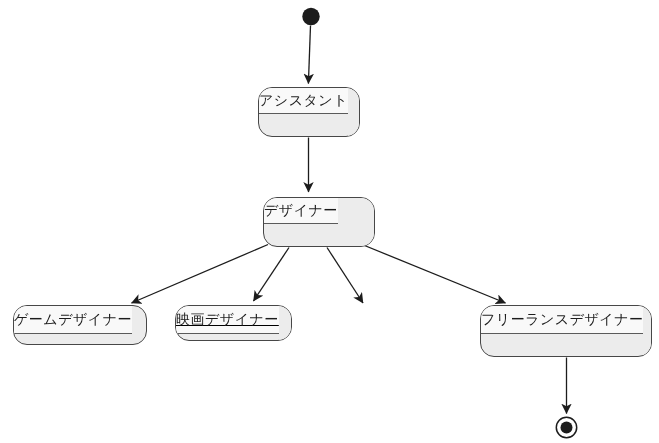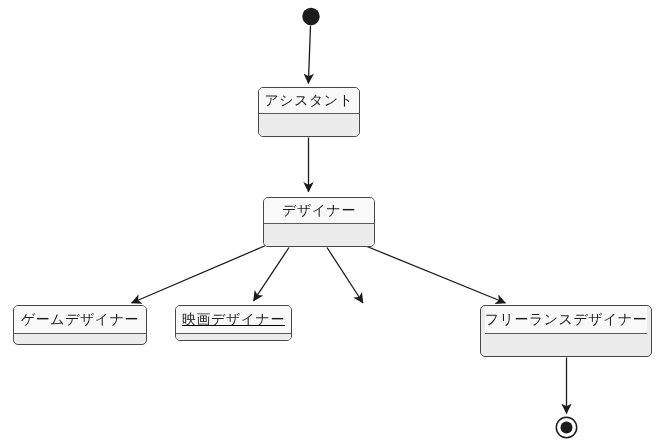--- a/index.html
+++ b/index.html
@@ -19,25 +19,25 @@
     position: absolute;
     left: 0;
     top: 0;
     width: 659px;
     height: 443px;
   }
   .state-node {
     position: absolute;
     box-sizing: border-box;
     border: 1px solid #474747;
-    border-radius: 5px;
+    border-radius: 14px;
     background: #ececec;
     overflow: hidden;
     display: flex;
-    flex-direction: column;
+    flex-direction: row;
   }
   .state-title {
     box-sizing: border-box;
     flex: 0 0 auto;
     display: flex;
     align-items: center;
     justify-content: center;
     border-bottom: 1px solid #5a5a5a;
     background: #f9f9f9;
     font-size: 14px;
@@ -94,18 +94,18 @@
     <div class="state-title t28">ゲームデザイナー</div>
     <div class="state-body"></div>
   </div>
 
   <div class="state-node" style="left:175px; top:305px; width:117px; height:36px;text-decoration:underline;">
     <div class="state-title t28">映画デザイナー</div>
     <div class="state-body"></div>
   </div>
 
 
-  <div class="state-node" style="left:480px; top:305px; width:172px; height:52px;align-items:center;">
+  <div class="state-node" style="left:480px; top:305px; width:172px; height:52px;">
     <div class="state-title t28">フリーランスデザイナー</div>
     <div class="state-body"></div>
   </div>
 
 </div>
 
 </body></html>

